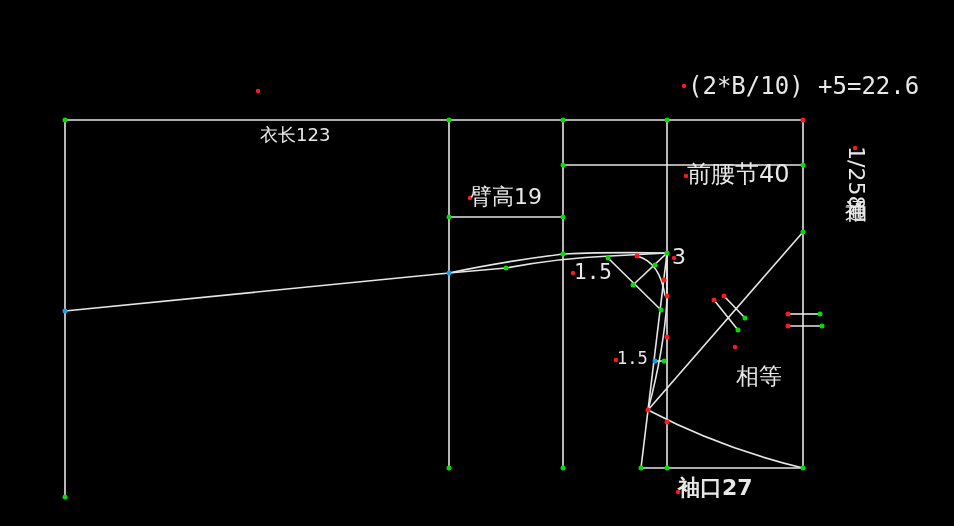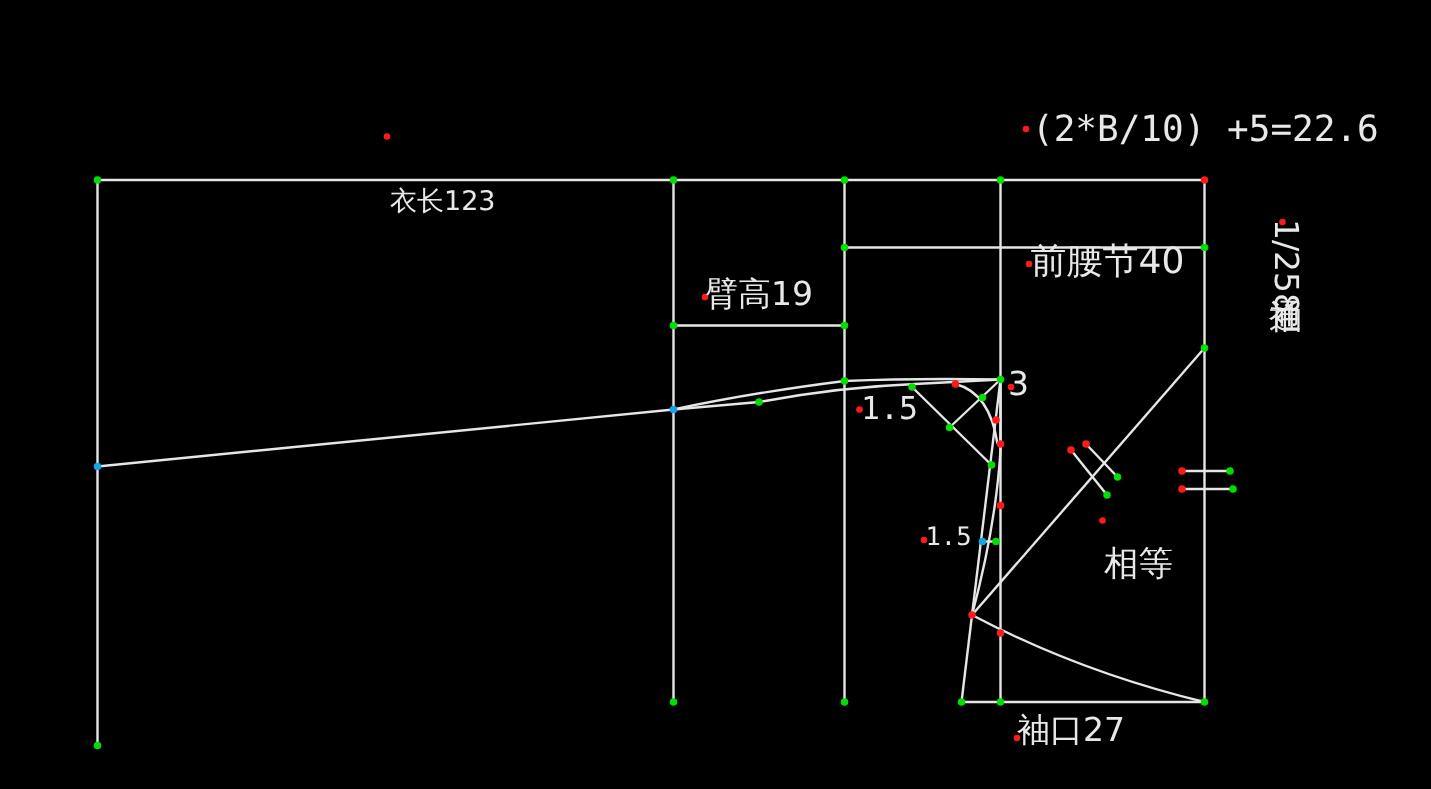--- a/index.html
+++ b/index.html
@@ -115,13 +115,13 @@
 
 <div class="lbl" style="left:260px;top:82px;font-size:18px;margin-top:44px;">衣长123</div>
 <div class="lbl mono" style="left:688px;top:74px;font-size:24px;">(2*B/10) +5=22.6</div>
 <div class="lbl" style="left:687px;top:162px;font-size:24px;">前腰节40</div>
 <div class="lbl vert" style="left:845px;top:146px;font-size:22px;">1/2通袖58</div>
 <div class="lbl" style="left:470px;top:186px;font-size:22px;text-align:center;">臂高19</div>
 <div class="lbl" style="left:672px;top:246px;font-size:22px;">3</div>
 <div class="lbl mono" style="left:574px;top:262px;font-size:21px;">1.5</div>
 <div class="lbl mono" style="left:617px;top:350px;font-size:17px;">1.5</div>
 <div class="lbl" style="left:736px;top:336px;font-size:23px;margin-top:29px;">相等</div>
-<div class="lbl" style="left:678px;top:477px;font-size:22px;">袖口27</div>
+<div class="lbl" style="left:678px;top:477px;font-size:22px;font-weight:bold;">袖口27</div>
 
 </body></html>

